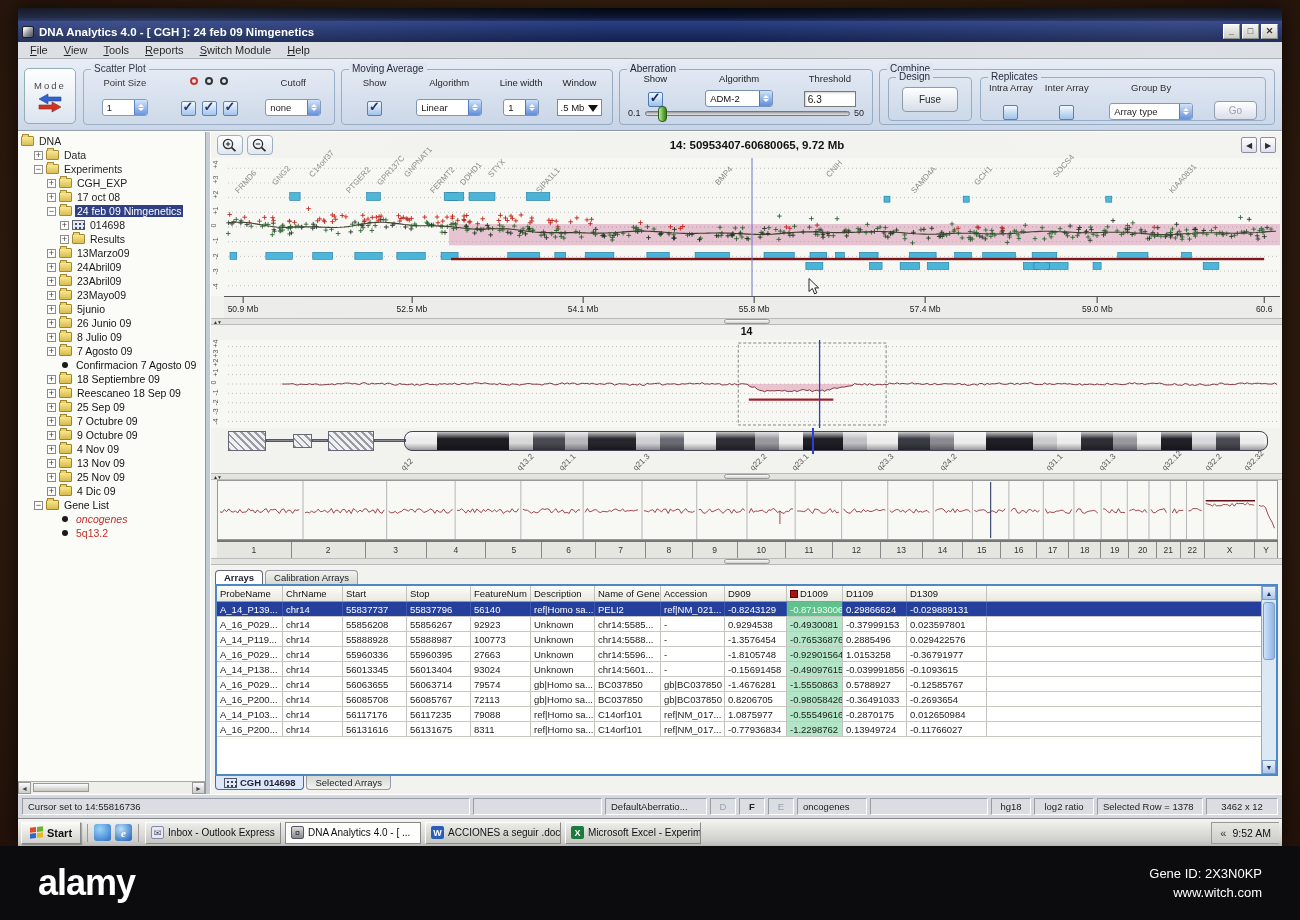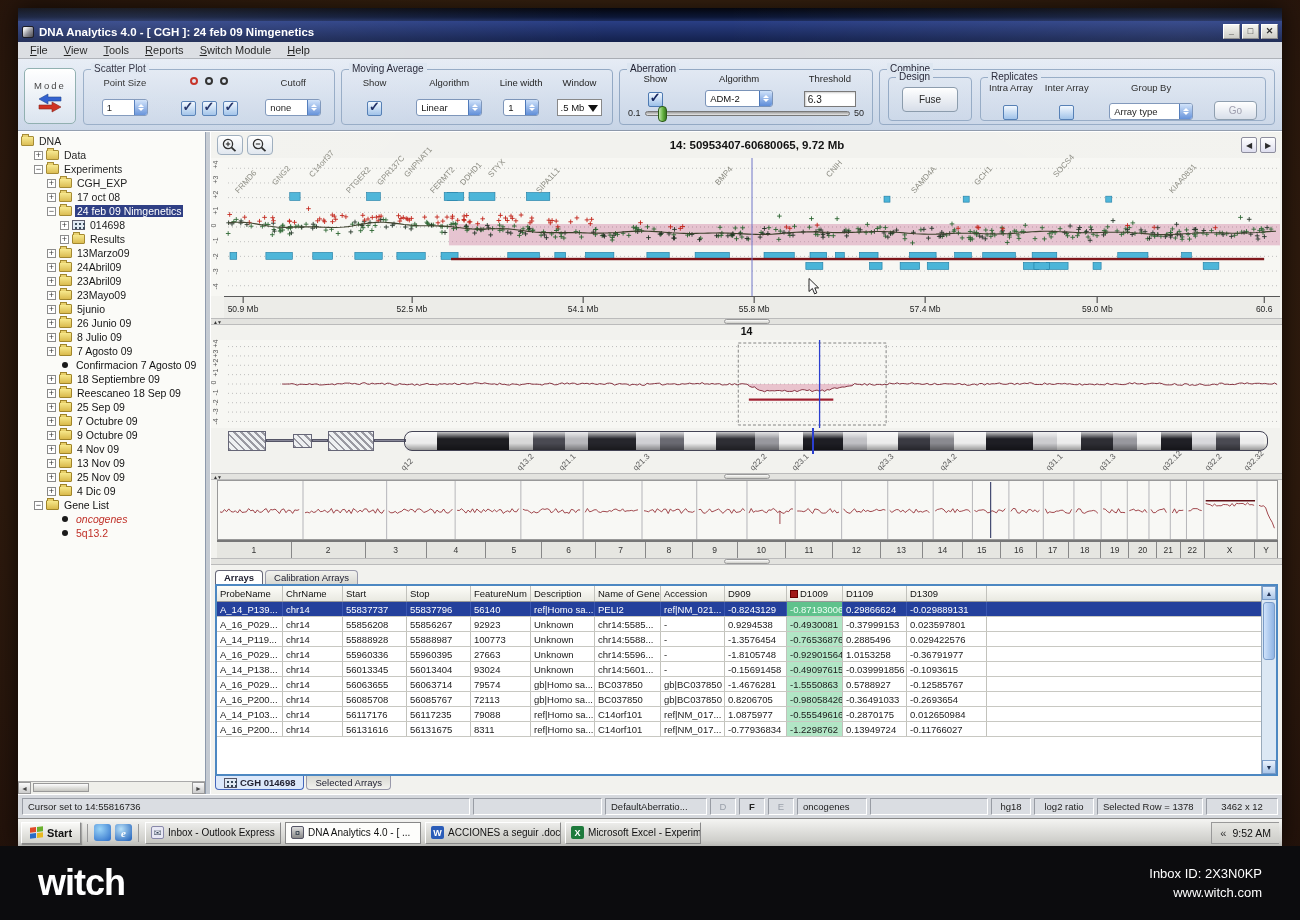--- a/index.html
+++ b/index.html
@@ -1126,19 +1126,19 @@
           </span>
         </span>
     <span class="tray">
       <span class="chev">«</span>
       <span class="clock">9:52 AM</span>
     </span>
   </div>
  </div>
 
  <div class="alamy">
-   <span class="alamy-logo">witch</span>
+   <span class="alamy-logo">alamy</span>
    <span class="alamy-right">
-     <span>Inbox ID: 2X3N0KP</span>
+     <span>Gene ID: 2X3N0KP</span>
      <span>www.witch.com</span>
    </span>
  </div>
 </div>
 
 </body></html>

